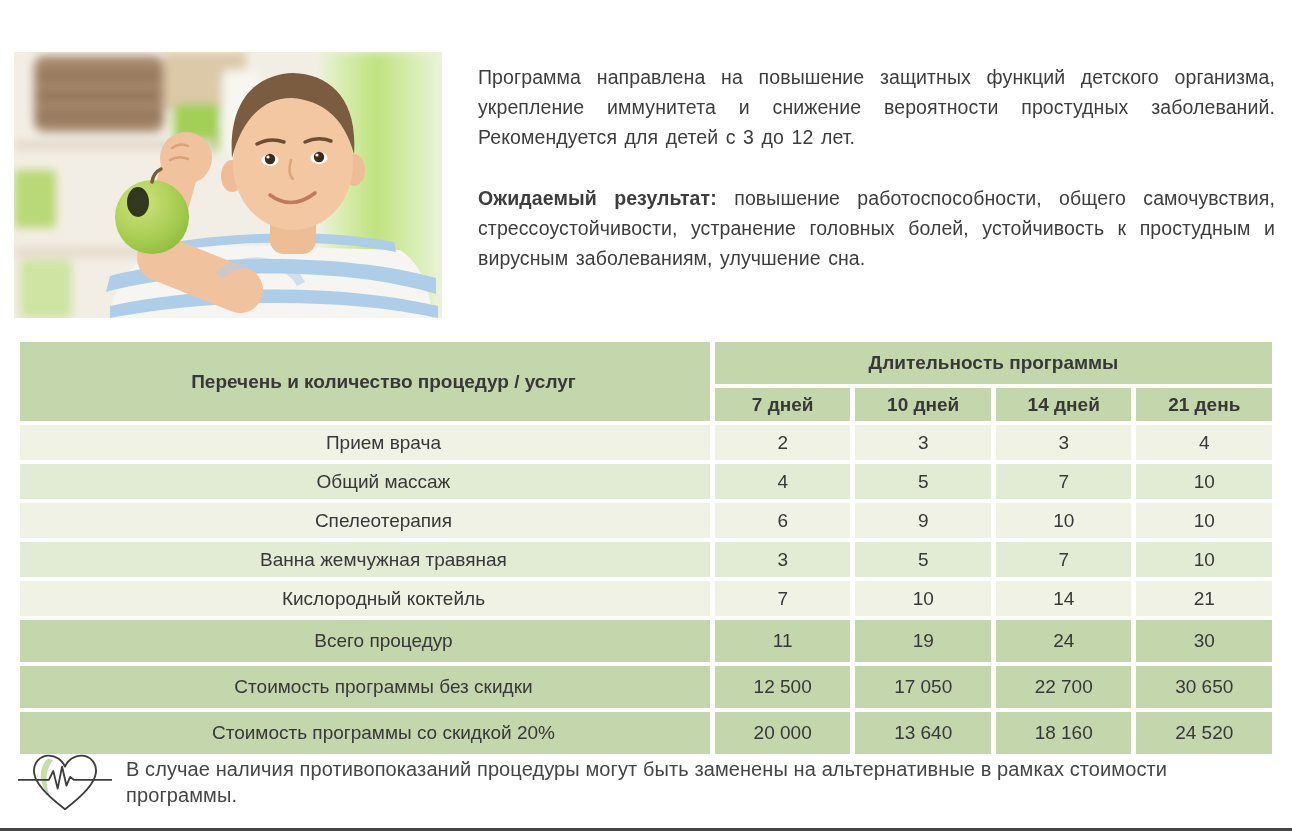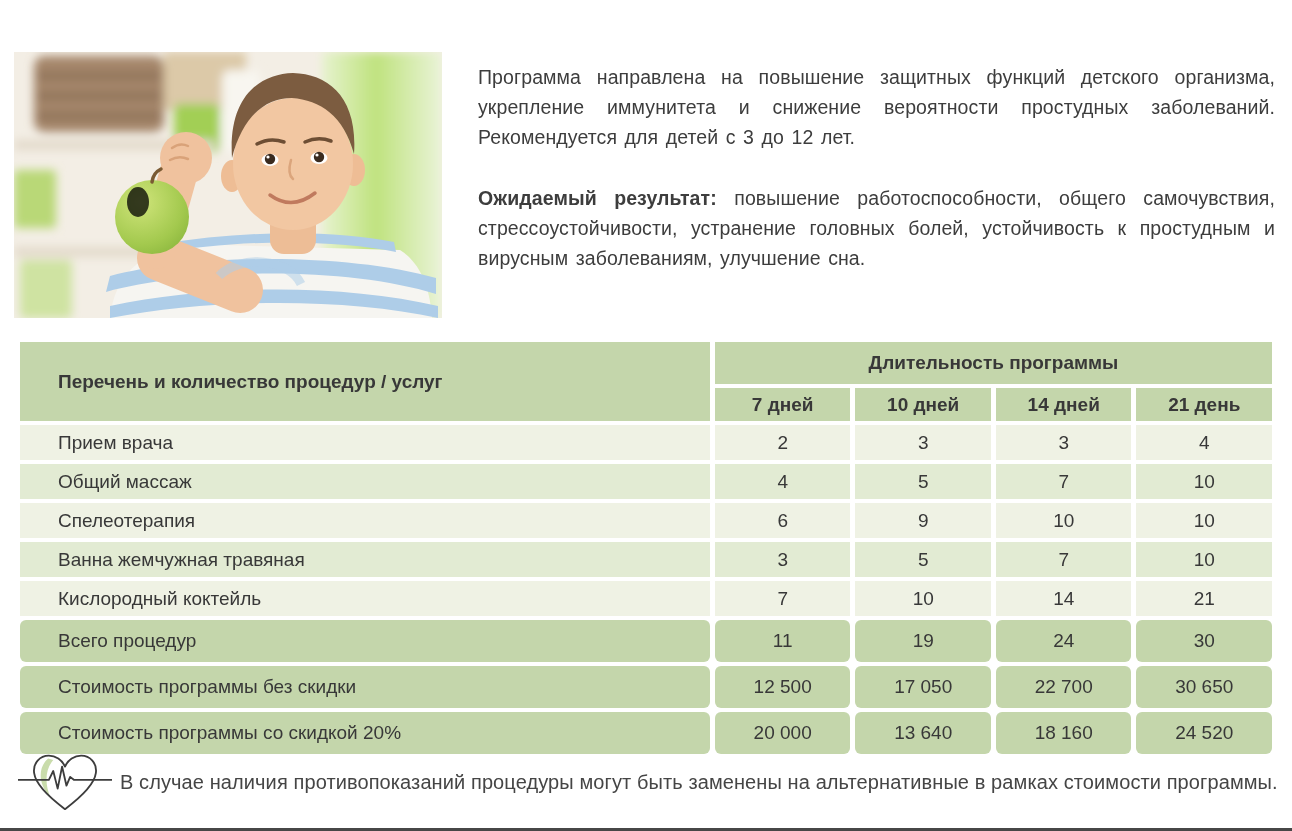--- a/index.html
+++ b/index.html
@@ -21,33 +21,33 @@
         letter-spacing:0.1px;word-spacing:2px;color:var(--text-dark,#3d3d3d);}
   .desc.first{margin-top:22px;}
   .desc.second{margin-top:31px;}
   .desc strong{font-weight:700;}
 
   
   .table-wrap{position:absolute;left:15px;top:338px;width:1262px;}
   table.program{width:100%;border-collapse:separate;border-spacing:5px 4px;table-layout:fixed;}
   .cell{vertical-align:middle;font-size:19px;color:#383838;}
   th.cell{font-weight:700;}
-  .cell.left{text-align:left;padding-left:38px;}
+  .cell.left{text-align:center;padding-left:38px;}
   .cell.center{text-align:center;}
   .green{background:var(--header-green,#c4d6ab);}
   .light{background:var(--row-light,#eff2e4);}
   .alt{background:var(--row-alt,#e2ebd3);}
   .h-group{height:40px;}
   .h-days{height:31px;}
   td.light,td.alt{height:33px;}
-  td.green{height:40px;border-radius:6px;}
+  td.green{height:40px;}
   .bold{font-weight:400;}
 
   
-  .footer{position:absolute;left:18px;top:742px;width:1264px;display:flex;align-items:center;gap:8px;}
+  .footer{position:absolute;left:18px;top:742px;width:1264px;display:flex;align-items:center;gap:14px;}
   .heart-icon{flex:0 0 auto;width:94px;height:80px;}
   .heart-icon svg{display:block;width:100%;height:100%;}
   .footer-note{margin:0;font-size:20px;line-height:26px;color:#454545;letter-spacing:0.1px;}
 
   .bottom-line{position:absolute;left:0;right:0;bottom:0;height:3px;background:#474747;}
 </style>
 </head>
 <body>
 
 <div class="page">

